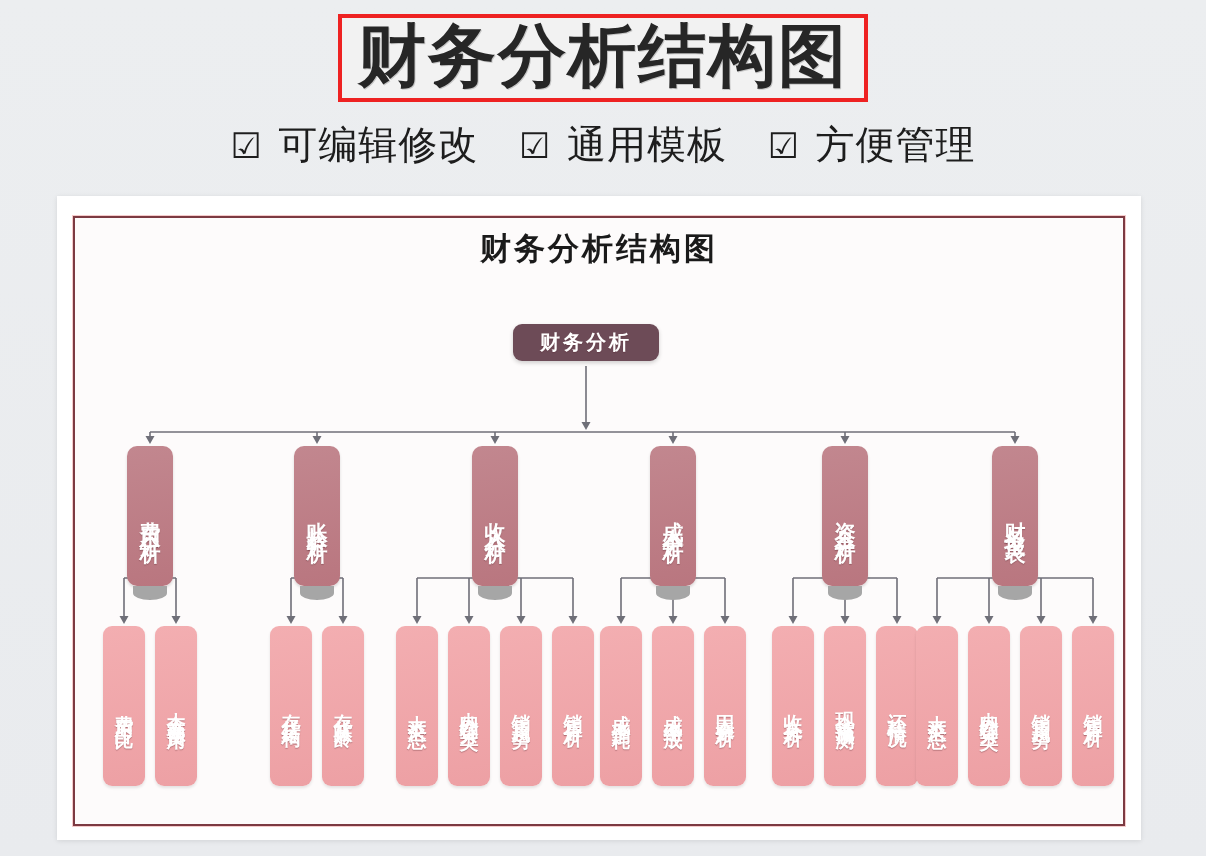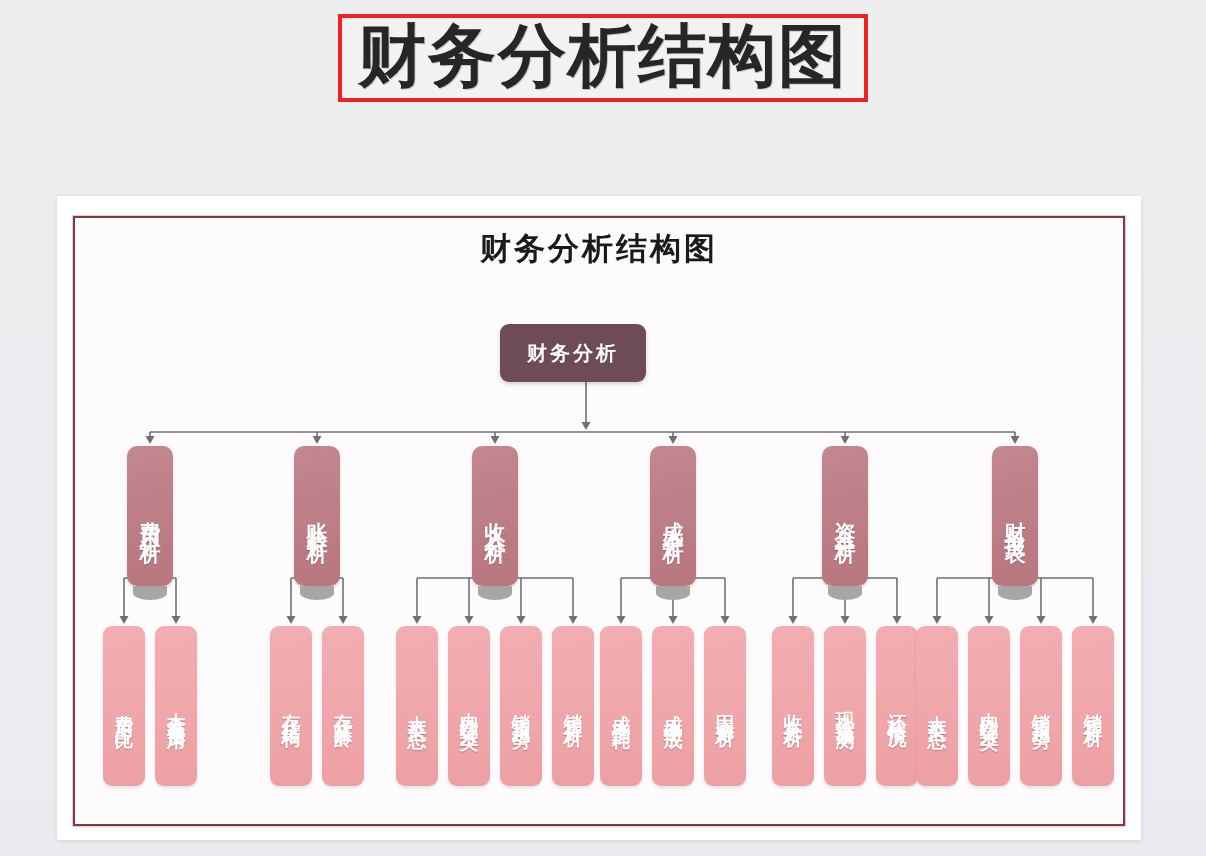--- a/index.html
+++ b/index.html
@@ -102,20 +102,30 @@
     background:#a6a6a6;
     border-radius:0 0 50% 50%;
   }
 </style>
 </head>
 <body>
 
 <div class="header">
   <div class="title-box">
     <div class="title-text">财务分析结构图</div>
+  </div>
+  <div class="subtitle">
+    <span class="chk">☑</span>
+    <span>可编辑修改</span>
+    <span class="gap"></span>
+    <span class="chk">☑</span>
+    <span>通用模板</span>
+    <span class="gap"></span>
+    <span class="chk">☑</span>
+    <span>方便管理</span>
   </div>
 </div>
 
 <div class="card">
   <div class="card-inner"></div>
   <div class="canvas">
     <div class="diagram-title">财务分析结构图</div>
     <svg class="wires" id="wires" viewBox="0 0 1084 644">
         <line x1="529" y1="170" x2="529" y2="227" stroke="#6f6f78" stroke-width="1.6"></line>
         <polygon points="524.5,226 533.5,226 529,234" fill="#6f6f78"></polygon>
@@ -181,21 +191,21 @@
         <line x1="880" y1="382" x2="880" y2="421" stroke="#6f6f78" stroke-width="1.6"></line>
         <polygon points="875.5,420 884.5,420 880,428" fill="#6f6f78"></polygon>
         <line x1="932" y1="382" x2="932" y2="421" stroke="#6f6f78" stroke-width="1.6"></line>
         <polygon points="927.5,420 936.5,420 932,428" fill="#6f6f78"></polygon>
         <line x1="984" y1="382" x2="984" y2="421" stroke="#6f6f78" stroke-width="1.6"></line>
         <polygon points="979.5,420 988.5,420 984,428" fill="#6f6f78"></polygon>
         <line x1="1036" y1="382" x2="1036" y2="421" stroke="#6f6f78" stroke-width="1.6"></line>
         <polygon points="1031.5,420 1040.5,420 1036,428" fill="#6f6f78"></polygon>
       </svg>
     <div id="nodes">
-        <div class="node node-root" style="left: 443px; top: 128px; width: 146px; height: 58px;">
+        <div class="node node-root" style="left: 456px; top: 128px; width: 146px; height: 37px;">
           <span>财务分析</span>
         </div>
         <div class="node node-l2" style="left: 70px; top: 250px; width: 46px; height: 140px;">
           <span>费用分析</span>
         </div>
         <div class="cap" style="left: 76px; top: 390px; width: 34px; height: 14px;"></div>
         <div class="node node-leaf" style="left: 46px; top: 430px; width: 42px; height: 160px;">
           <span>费用占比</span>
         </div>
         <div class="node node-leaf" style="left: 98px; top: 430px; width: 42px; height: 160px;">

